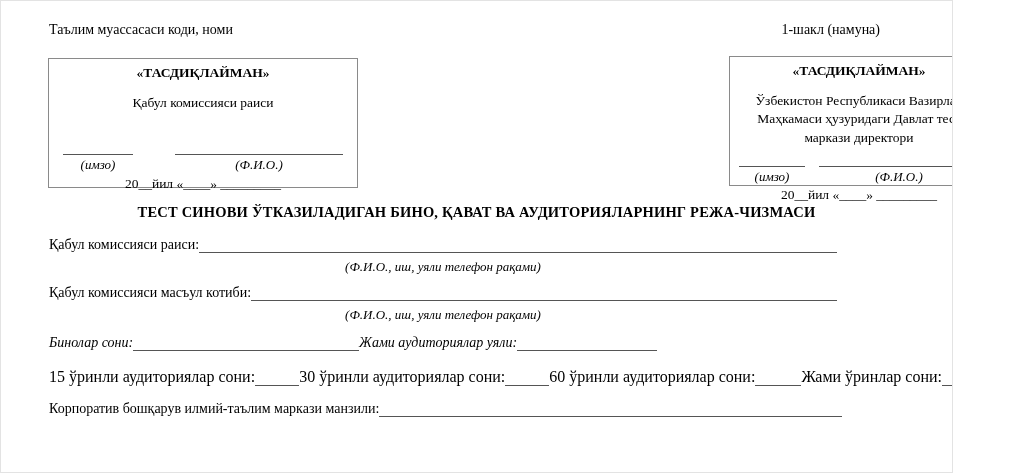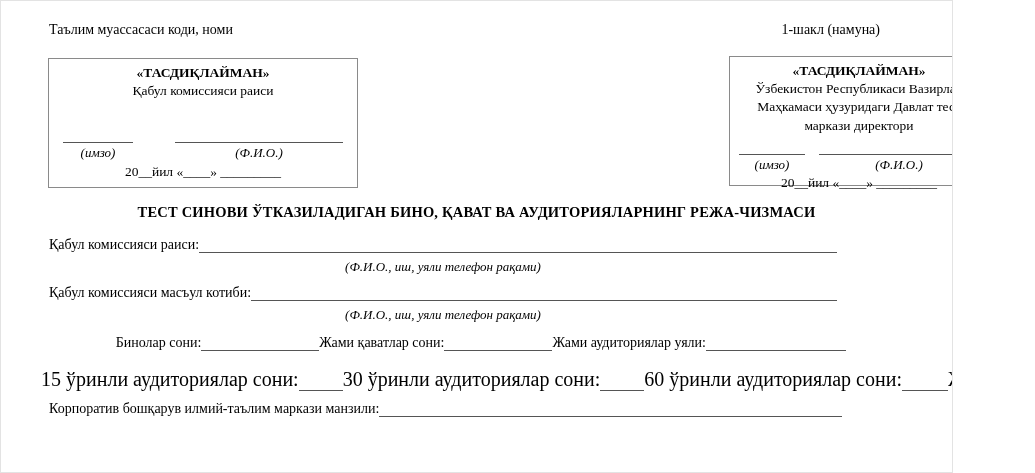--- a/index.html
+++ b/index.html
@@ -26,21 +26,21 @@
     border: 1px solid #8a8a8a;
     box-sizing: border-box;
     text-align: center;
     font-size: 13.5px;
     line-height: 1.35;
     padding-top: 5px;
   }
   .box-left  { left: 47px;  top: 57px; width: 310px; height: 130px; }
   .box-right { left: 728px; top: 55px; width: 260px; height: 130px; }
   .b-title { font-weight: bold; }
-  .b-sub   { padding: 0 8px; }
+  .b-sub   { padding: 0 8px; margin-top: 12px; }
   .sig-row {
     display: flex;
     justify-content: space-between;
     align-items: flex-end;
     padding: 0 14px;
   }
   .box-left  .sig-row { margin-top: 30px; }
   .box-right .sig-row { margin-top: 7px; padding: 0 9px; }
   .sig-col { display: flex; flex-direction: column; }
   .sig-col .fill-line { border-bottom: 1px solid #555; height: 12px; }
@@ -66,22 +66,22 @@
   .uline { border-bottom: 1px solid #555; height: 14px; display: inline-block; }
   .grow { flex: 1 1 auto; }
 
   .row1 { left: 48px; right: 115px; top: 236px; }
   .hint1 { left: 48px; right: 115px; top: 258px; text-align: center;
            font-style: italic; font-size: 13px; }
   .row2 { left: 48px; right: 115px; top: 284px; }
   .hint2 { left: 48px; right: 115px; top: 306px; text-align: center;
            font-style: italic; font-size: 13px; }
 
-  .row3 { left: 48px; right: 106px; top: 334px; justify-content: flex-end; }
-  .row4 { left: 40px; right: 113px; top: 367px; justify-content: space-between; font-size: 20px; align-items: flex-end; }
+  .row3 { left: 48px; right: 124px; top: 334px; justify-content: flex-start; font-style: italic; }
+  .row4 { left: 48px; right: 113px; top: 367px; justify-content: space-between; font-size: 16px; align-items: flex-end; }
   .row5 { left: 48px; right: 110px; top: 400px; }
 
   .group { display: flex; align-items: flex-end; }
   .w118 { width: 118px; }
   .w108 { width: 108px; }
   .w140 { width: 140px; }
   .w44  { width: 44px; }
   .w46  { width: 46px; }
   .w50  { width: 50px; }
 </style>
@@ -138,21 +138,20 @@
     <span class="uline grow"></span>
   </div>
   <div class="abs hint2">(Ф.И.О., иш, уяли телефон рақами)</div>
 
   <div class="abs frow row3">
     <span class="group">
       <span class="lbl">Бинолар сони:</span>
       <span class="uline w118"></span>
     </span>
     <span class="group">
-      <span class="lbl">Жами қаватлар сони:</span>
       <span class="uline w108"></span>
     </span>
     <span class="group">
       <span class="lbl">Жами аудиториялар уяли:</span>
       <span class="uline w140"></span>
     </span>
   </div>
 
   <div class="abs frow row4">
     <span class="group">

